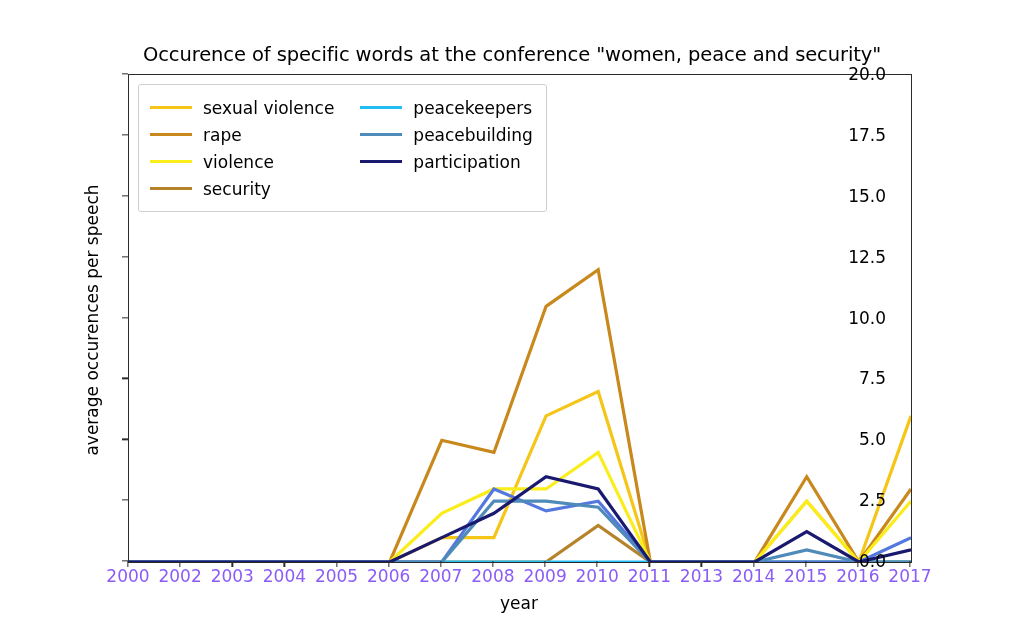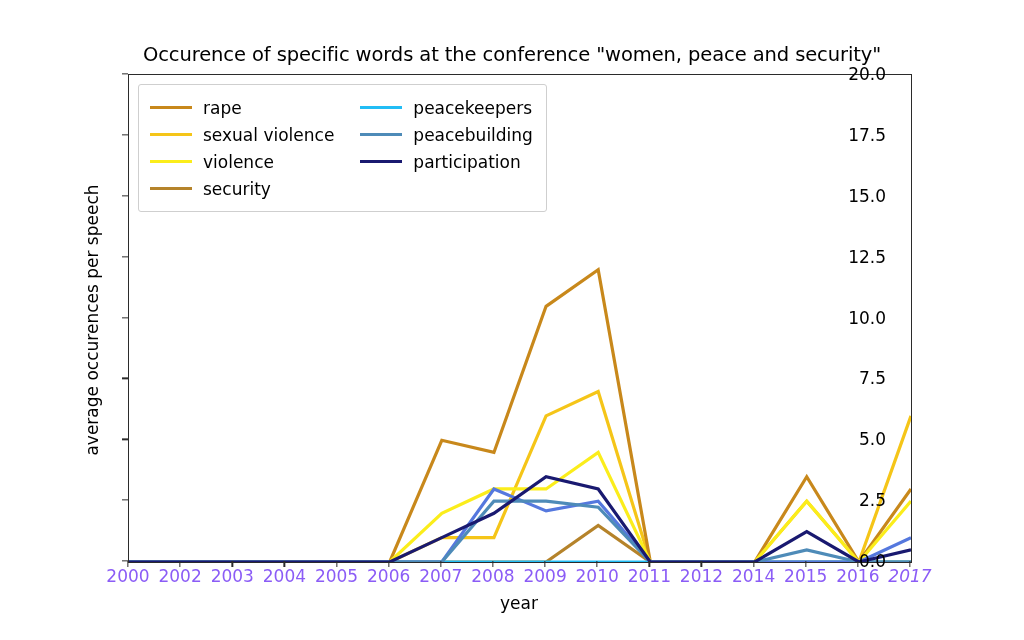--- a/index.html
+++ b/index.html
@@ -165,26 +165,26 @@
         <polyline points="0.00,487.00 52.13,487.00 104.27,487.00 156.40,487.00 208.53,487.00 260.67,487.00 312.80,487.00 364.93,413.95 417.07,435.87 469.20,426.13 521.33,487.00 573.47,487.00 625.60,487.00 677.73,487.00 729.87,487.00 782.00,462.65" fill="none" stroke="#5578DE" stroke-width="3.2" stroke-linejoin="miter" stroke-linecap="butt"></polyline>
         <polyline points="0.00,487.00 52.13,487.00 104.27,487.00 156.40,487.00 208.53,487.00 260.67,487.00 312.80,487.00 364.93,426.13 417.07,426.13 469.20,432.21 521.33,487.00 573.47,487.00 625.60,487.00 677.73,474.82 729.87,487.00 782.00,487.00" fill="none" stroke="#4E8BB8" stroke-width="3.2" stroke-linejoin="miter" stroke-linecap="butt"></polyline>
         <polyline points="0.00,487.00 52.13,487.00 104.27,487.00 156.40,487.00 208.53,487.00 260.67,487.00 312.80,462.65 364.93,438.30 417.07,401.77 469.20,413.95 521.33,487.00 573.47,487.00 625.60,487.00 677.73,456.56 729.87,487.00 782.00,474.82" fill="none" stroke="#191970" stroke-width="3.2" stroke-linejoin="miter" stroke-linecap="butt"></polyline>
       </svg>
   </div>
 
   <div id="legend">
     <div id="legend-grid">
         <div class="legend-col">
           <div class="legend-entry">
+            <span class="legend-swatch" style="background: rgb(245, 197, 24);"></span>
+            <span class="legend-text">sexual violence</span>
+          </div>
+          <div class="legend-entry">
             <span class="legend-swatch" style="background: rgb(200, 136, 27);"></span>
             <span class="legend-text">rape</span>
-          </div>
-          <div class="legend-entry">
-            <span class="legend-swatch" style="background: rgb(245, 197, 24);"></span>
-            <span class="legend-text">sexual violence</span>
           </div>
           <div class="legend-entry">
             <span class="legend-swatch" style="background: rgb(251, 237, 27);"></span>
             <span class="legend-text">violence</span>
           </div>
           <div class="legend-entry">
             <span class="legend-swatch" style="background: rgb(181, 131, 42);"></span>
             <span class="legend-text">security</span>
           </div>
         </div>
@@ -238,23 +238,23 @@
     <div class="xtick-label" style="left: 440.8px;">2007</div>
     <div class="xtick-mark" style="left: 440.8px;"></div>
     <div class="xtick-label" style="left: 492.933px;">2008</div>
     <div class="xtick-mark" style="left: 492.933px;"></div>
     <div class="xtick-label" style="left: 545.067px;">2009</div>
     <div class="xtick-mark" style="left: 545.067px;"></div>
     <div class="xtick-label" style="left: 597.2px;">2010</div>
     <div class="xtick-mark" style="left: 597.2px;"></div>
     <div class="xtick-label" style="left: 649.333px;">2011</div>
     <div class="xtick-mark" style="left: 649.333px;"></div>
-    <div class="xtick-label" style="left: 701.467px;">2012</div>
+    <div class="xtick-label" style="left: 701.467px;">2013</div>
     <div class="xtick-mark" style="left: 701.467px;"></div>
     <div class="xtick-label" style="left: 753.6px;">2014</div>
     <div class="xtick-mark" style="left: 753.6px;"></div>
     <div class="xtick-label" style="left: 805.733px;">2015</div>
     <div class="xtick-mark" style="left: 805.733px;"></div>
     <div class="xtick-label" style="left: 857.867px;">2016</div>
     <div class="xtick-mark" style="left: 857.867px;"></div>
-    <div class="xtick-label" style="left: 910px; font-style: italic;">2017</div>
+    <div class="xtick-label" style="left: 910px;">2017</div>
     <div class="xtick-mark" style="left: 910px;"></div>
   </div>
 
 </body></html>

